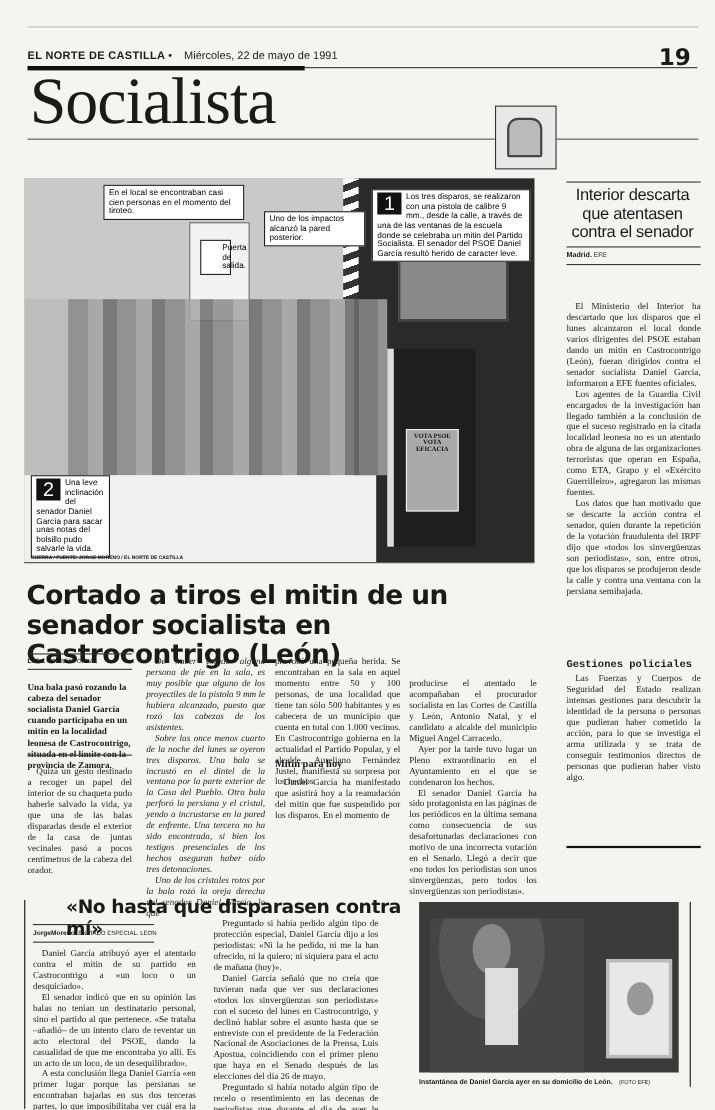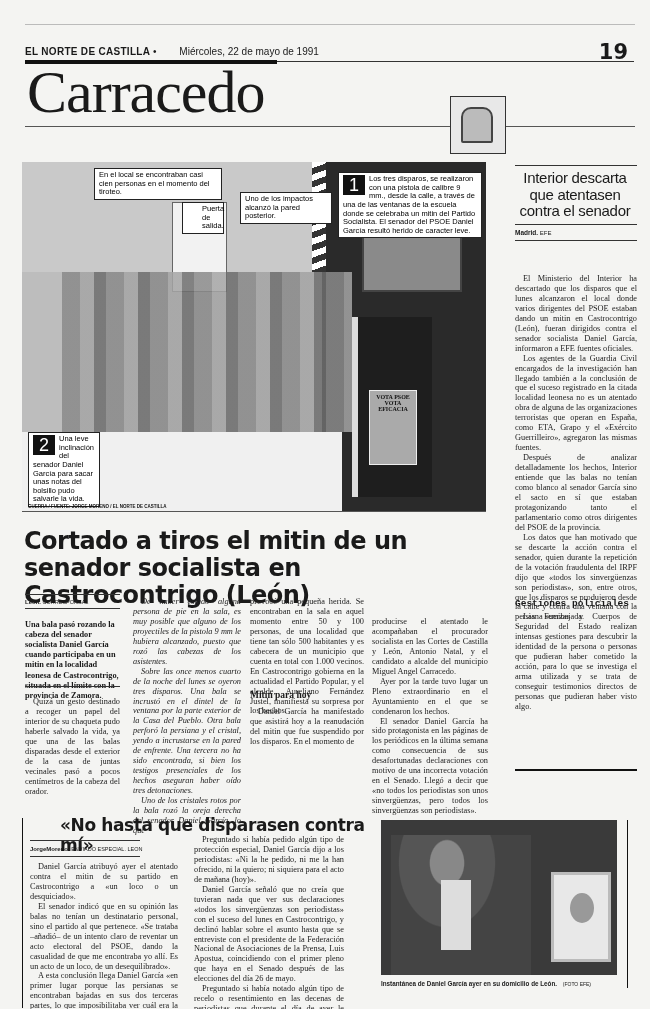--- a/index.html
+++ b/index.html
@@ -1,21 +1,21 @@
 <!DOCTYPE html>
 <html><head>
 <meta charset="utf-8">
 <style>
   * { box-sizing: border-box; margin: 0; padding: 0; }
   body { width: 650px; height: 1009px; background: #f4f4f2; position: relative; overflow: hidden; font-family: "Liberation Serif", serif; color: #1a1a1a; }
   .abs { position: absolute; }
   .topline { left: 25px; top: 24px; width: 610px; height: 1px; background: #bbb; }
   .masthead { left: 25px; top: 46px; width: 610px; font-family: "Liberation Sans", sans-serif; font-size: 10px; }
   .masthead .paper { font-weight: bold; letter-spacing: 0.3px; }
-  .masthead .date { margin-left: 20px; text-align: center; }
+  .masthead .date { margin-left: 8px; text-align: center; }
   .pagenum { right: 22px; top: 40px; font-family: "DejaVu Sans", sans-serif; font-weight: bold; font-size: 21px; }
   .rule-thick { left: 25px; top: 60px; width: 252px; height: 4px; background: #111; }
   .rule-thin { left: 277px; top: 61px; width: 357px; height: 1px; background: #333; }
   .section { left: 27px; top: 62px; font-family: "Liberation Serif", serif; font-size: 60px; line-height: 1; letter-spacing: -1px; }
   .section-rule { left: 25px; top: 126px; width: 610px; height: 1px; background: #555; }
   .ballot { left: 450px; top: 96px; width: 56px; height: 58px; border: 1px solid #333; background: #e8e8e8; }
   .ballot .chair { position: absolute; left: 10px; top: 10px; width: 32px; height: 36px; border: 2px solid #444; border-radius: 10px 10px 2px 2px; background: #bbb; }
   
   .illus { left: 22px; top: 162px; width: 464px; height: 350px; background: #bdbdbd; border-bottom: 1px solid #555; overflow: hidden; }
   .illus .wall { position: absolute; left: 0; top: 0; width: 300px; height: 110px; background: #c9c9c9; }
@@ -83,39 +83,39 @@
 
 <div class="abs masthead">
   <span class="paper">EL NORTE DE CASTILLA</span>
   <span>•</span>
   <span class="date">Miércoles, 22 de mayo de 1991</span>
 </div>
 <div class="abs pagenum">19</div>
 <div class="abs rule-thick"></div>
 <div class="abs rule-thin"></div>
 
-<div class="abs section">Carracedo</div>
+<div class="abs section">Socialista</div>
 <div class="abs section-rule"></div>
 <div class="abs ballot">
     <div class="chair"></div>
   </div>
 
 <div class="abs illus">
   <div class="wall"></div>
   <div class="dark"></div>
   <div class="stripes"></div>
   <div class="door"></div>
   <div class="crowd"></div>
   <div class="floor"></div>
   <div class="window"></div>
   <div class="booth"></div>
   <div class="poster">VOTA PSOE VOTA EFICACIA</div>
   <div class="callout" style="left:72px;top:6px;width:128px;">En el local se encontraban casi cien personas en el momento del tiroteo.</div>
   <div class="callout" style="left:218px;top:30px;width:92px;">Uno de los impactos alcanzó la pared posterior.</div>
-  <div class="callout" style="left:160px;top:40px;width:42px;padding-left:19px;">Puerta de salida.</div>
+  <div class="callout" style="left:160px;top:56px;width:28px;padding-left:19px;">Puerta de salida.</div>
   <div class="callout" style="left:316px;top:10px;width:144px;">
     <span class="numbox">1</span>
     <span>Los tres disparos, se realizaron con una pistola de calibre 9 mm., desde la calle, a través de una de las ventanas de la escuela donde se celebraba un mitin del Partido Socialista. El senador del PSOE Daniel García resultó herido de caracter leve.</span>
   </div>
   <div class="callout" style="left:6px;top:270px;width:72px;">
     <span class="numbox">2</span>
     <span>Una leve inclinación del senador Daniel García para sacar unas notas del bolsillo pudo salvarle la vida.</span>
   </div>
   <div class="illus-credit">GUERRA / FUENTE: JORGE MORENO / EL NORTE DE CASTILLA</div>
 </div>
@@ -124,21 +124,20 @@
 <div class="abs side-head">Interior descarta que atentasen contra el senador</div>
 <div class="abs side-rule2"></div>
 <div class="abs side-dateline">
   <b>Madrid.</b>
   <span>EFE</span>
 </div>
 <div class="abs side-rule3"></div>
 <div class="abs side-body body-text">
   <p>El Ministerio del Interior ha descartado que los disparos que el lunes alcanzaron el local donde varios dirigentes del PSOE estaban dando un mitin en Castrocontrigo (León), fueran dirigidos contra el senador socialista Daniel García, informaron a EFE fuentes oficiales.</p>
   <p>Los agentes de la Guardia Civil encargados de la investigación han llegado también a la conclusión de que el suceso registrado en la citada localidad leonesa no es un atentado obra de alguna de las organizaciones terroristas que operan en España, como ETA, Grapo y el «Exército Guerrilleiro», agregaron las mismas fuentes.</p>
-  <p>Después de analizar detalladamente los hechos, Interior entiende que las balas no tenían como blanco al senador García sino el sacto en sí que estaban protagonizando tanto el parlamentario como otros dirigentes del PSOE de la provincia.</p>
   <p>Los datos que han motivado que se descarte la acción contra el senador, quien durante la repetición de la votación fraudulenta del IRPF dijo que «todos los sinvergüenzas son periodistas», son, entre otros, que los disparos se produjeron desde la calle y contra una ventana con la persiana semibajada.</p>
 </div>
 <div class="abs side-sub">Gestiones policiales</div>
 <div class="abs side-body2 body-text">
   <p>Las Fuerzas y Cuerpos de Seguridad del Estado realizan intensas gestiones para descubrir la identidad de la persona o personas que pudieran haber cometido la acción, para lo que se investiga el arma utilizada y se trata de conseguir testimonios directos de personas que pudieran haber visto algo.</p>
 </div>
 <div class="abs side-endrule"></div>
 
 <div class="abs headline">Cortado a tiros el mitin de un senador socialista en Castrocontrigo (León)</div>
 <div class="abs byline-rule"></div>

